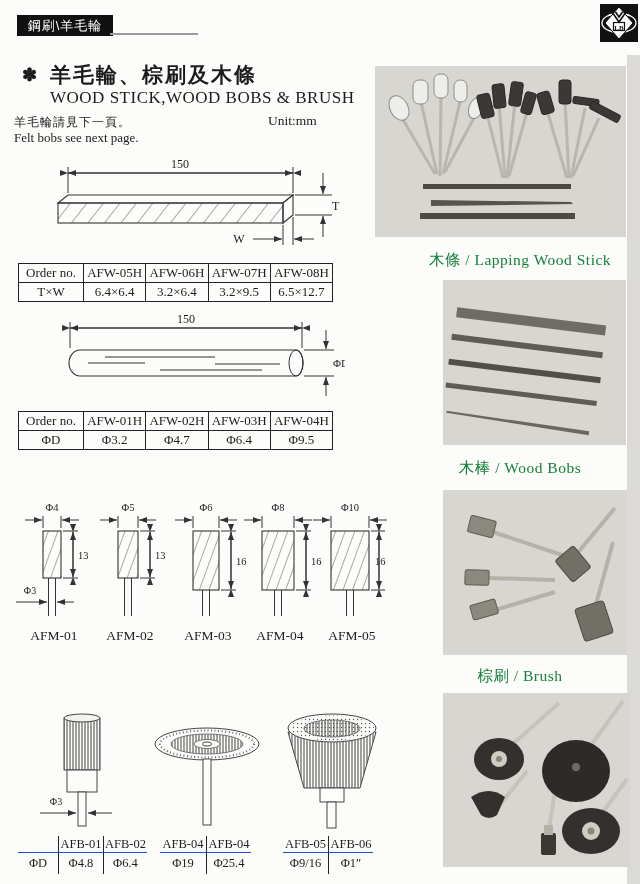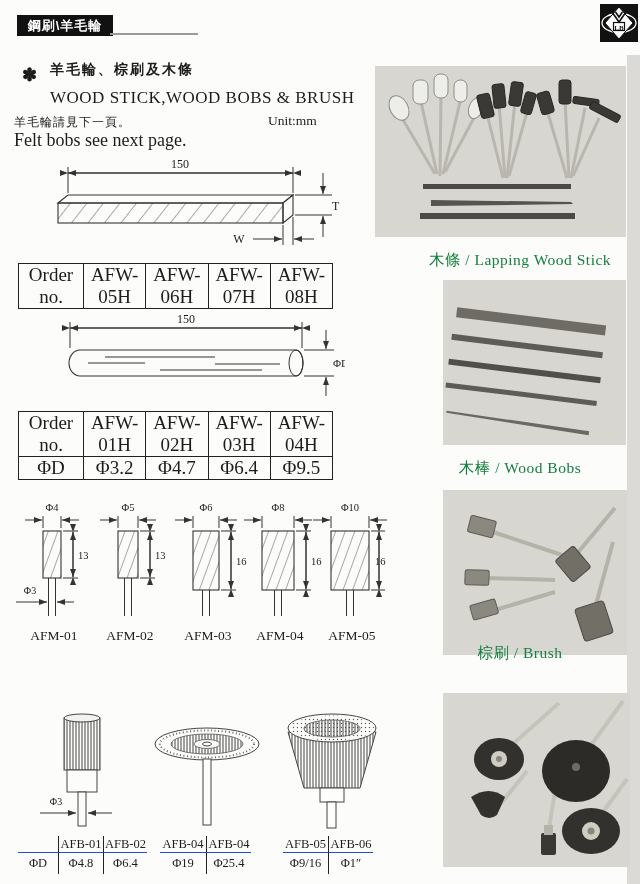--- a/index.html
+++ b/index.html
@@ -3,36 +3,36 @@
 <meta charset="utf-8">
 <style>
   html,body{margin:0;padding:0;}
   body{width:640px;height:884px;position:relative;background:#fcfcfa;
        font-family:"Liberation Serif",serif;color:#1c1c1c;overflow:hidden;}
   .abs{position:absolute;}
 
   
   .hdr-bar{left:17px;top:15px;width:96px;height:21px;background:#111;color:#fff;
            display:flex;align-items:center;justify-content:center;
-           font-family:"Liberation Sans",sans-serif;font-weight:bold;font-size:13px;letter-spacing:1px;}
+           font-family:"Liberation Sans",sans-serif;font-weight:normal;font-size:13px;letter-spacing:1px;}
   .hdr-line{left:110px;top:33px;width:88px;height:2px;background:#9a9a9a;}
   .logo{left:600px;top:4px;width:38px;height:38px;}
 
   .right-strip{left:627px;top:55px;width:13px;height:829px;background:#dcdad6;}
 
   
   .marker{left:22px;top:64px;font-size:18px;font-weight:bold;}
-  .title-zh{left:50px;top:61px;font-size:14px;font-weight:bold;letter-spacing:2px;}
+  .title-zh{left:50px;top:61px;font-size:21px;font-weight:bold;letter-spacing:2px;}
   .title-en{left:50px;top:88px;font-size:17px;font-weight:normal;letter-spacing:.5px;}
   .note-zh{left:14px;top:114px;font-size:12px;letter-spacing:1px;}
-  .note-en{left:14px;top:130px;font-size:18px;}
+  .note-en{left:14px;top:130px;font-size:13px;}
   .unit{left:268px;top:113px;font-size:13.5px;}
 
   
-  table.spec{border-collapse:collapse;font-size:19px;}
+  table.spec{border-collapse:collapse;font-size:13px;}
   table.spec td{border:1px solid #222;text-align:center;height:18px;padding:0 2px;}
   .t1{left:18px;top:263px;width:315px;}
   .t2{left:18px;top:411px;width:315px;}
   td.c0{width:60px;}
 
   
   .mini{display:grid;font-size:12.5px;text-align:center;}
   .mini div{display:flex;align-items:center;justify-content:center;}
   .mini .hl{border-bottom:1px solid #1d4ed8;}
   .mini .vl{border-left:1px solid #222;}
@@ -40,21 +40,21 @@
   .tB{left:160px;top:836px;grid-template-columns:46px 45px;grid-template-rows:17px 21px;}
   .tC{left:283px;top:836px;grid-template-columns:45px 45px;grid-template-rows:17px 21px;text-align:center;}
 
   
   .photo{background:#d8d6d1;}
   .p1{left:375px;top:66px;width:251px;height:171px;}
   .p2{left:443px;top:280px;width:183px;height:165px;}
   .p3{left:443px;top:490px;width:184px;height:165px;}
   .p4{left:443px;top:693px;width:187px;height:174px;}
   .caption{left:405px;width:230px;text-align:center;font-size:15.5px;color:#15803d;letter-spacing:.5px;}
-  .cap1{top:250px;} .cap2{top:458px;} .cap3{top:643px;}
+  .cap1{top:250px;} .cap2{top:458px;} .cap3{top:666px;}
 
   svg text{font-family:"Liberation Serif",serif;fill:#1c1c1c;}
   svg .ln{stroke:#333;stroke-width:1;fill:none;}
   svg .shape{stroke:#333;stroke-width:1.1;fill:#fcfcfa;}
 </style>
 </head>
 <body>
 
 <div class="abs hdr-bar">
   <span>鋼刷\羊毛輪</span>
@@ -113,20 +113,27 @@
 </svg>
 
 <table class="abs spec t1">
   <tbody>
       <tr>
     <td class="c0">Order no.</td>
     <td>AFW-05H</td>
     <td>AFW-06H</td>
     <td>AFW-07H</td>
     <td>AFW-08H</td>
+  </tr>
+  <tr>
+    <td>T×W</td>
+    <td>6.4×6.4</td>
+    <td>3.2×6.4</td>
+    <td>3.2×9.5</td>
+    <td>6.5×12.7</td>
   </tr>
 </tbody>
   </table>
 
 <svg class="abs" style="left:10px;top:312px;" width="335" height="95" viewBox="0 0 335 95">
   <defs>
     <marker id="ar2" markerWidth="9" markerHeight="8" refX="8" refY="3" orient="auto">
       <path d="M0,0 L8,3 L0,6 z" fill="#333"></path>
     </marker>
   </defs>

